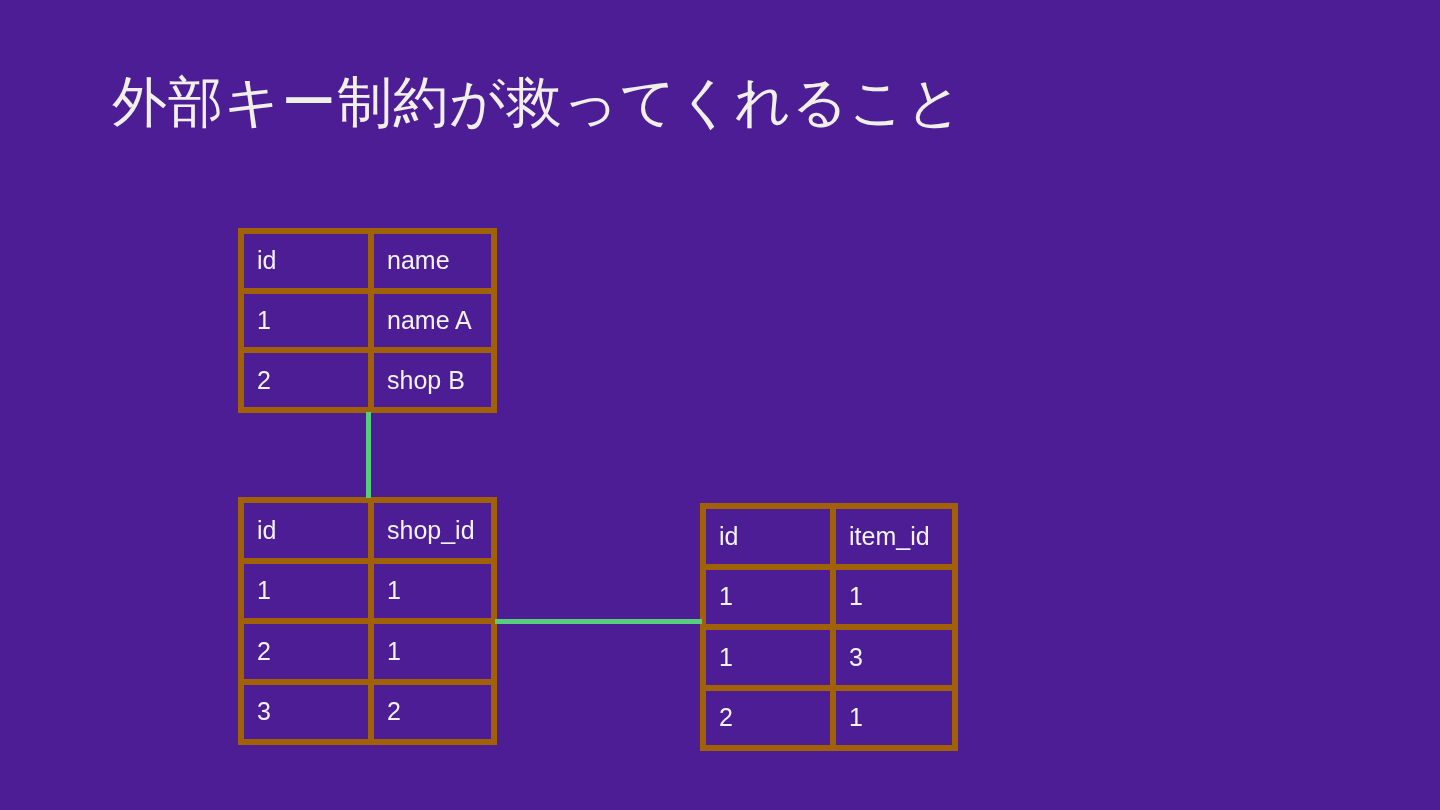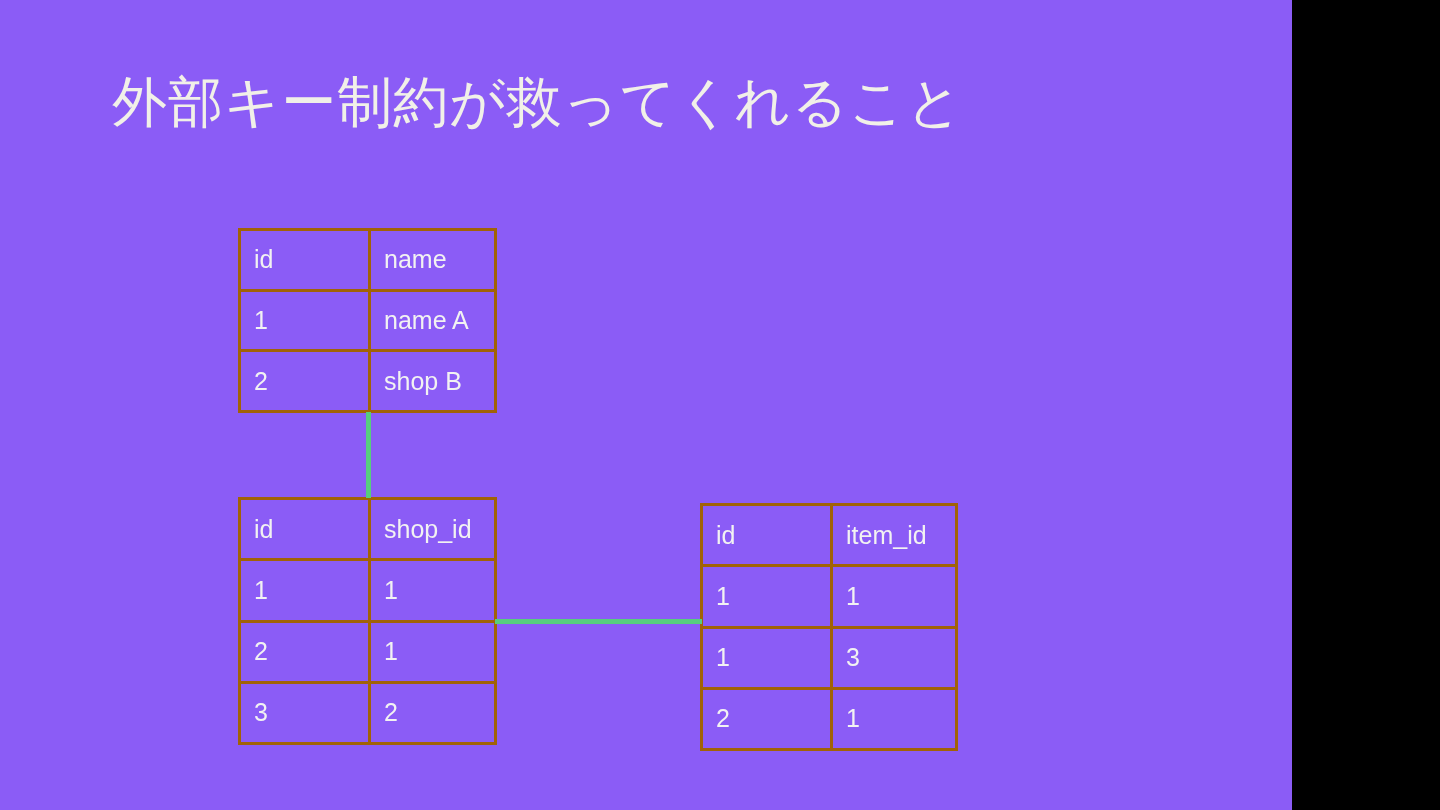--- a/index.html
+++ b/index.html
@@ -2,23 +2,23 @@
 <html><head>
 <meta charset="utf-8">
 <style>
   html, body {
     margin: 0;
     padding: 0;
     background: #000;
   }
   .slide {
     position: relative;
-    width: 1292px;
+    width: 1440px;
     height: 810px;
-    background: #8b5cf6;
+    background: #4c1d95;
     overflow: hidden;
     font-family: "Liberation Sans", sans-serif;
     text-decoration: underline;
   }
   .slide-title {
     position: absolute;
     left: 112px;
     top: 66px;
     margin: 0;
     font-size: 55px;
@@ -27,21 +27,21 @@
     color: #f1f0e8;
     white-space: nowrap;
   }
   table.dbtable {
     position: absolute;
     border-collapse: collapse;
     table-layout: fixed;
     background: transparent;
   }
   table.dbtable td {
-    border: 3px solid #a16207;
+    border: 6px solid #a16207;
     color: #f2f2f2;
     font-family: "Liberation Sans", sans-serif;
     font-size: 25px;
     padding: 0 0 0 13px;
     vertical-align: middle;
     overflow: hidden;
     white-space: nowrap;
   }
   #table-shops   { left: 238px; top: 228px; width: 259px; height: 185px; }
   #table-items   { left: 238px; top: 497px; width: 259px; height: 248px; }

